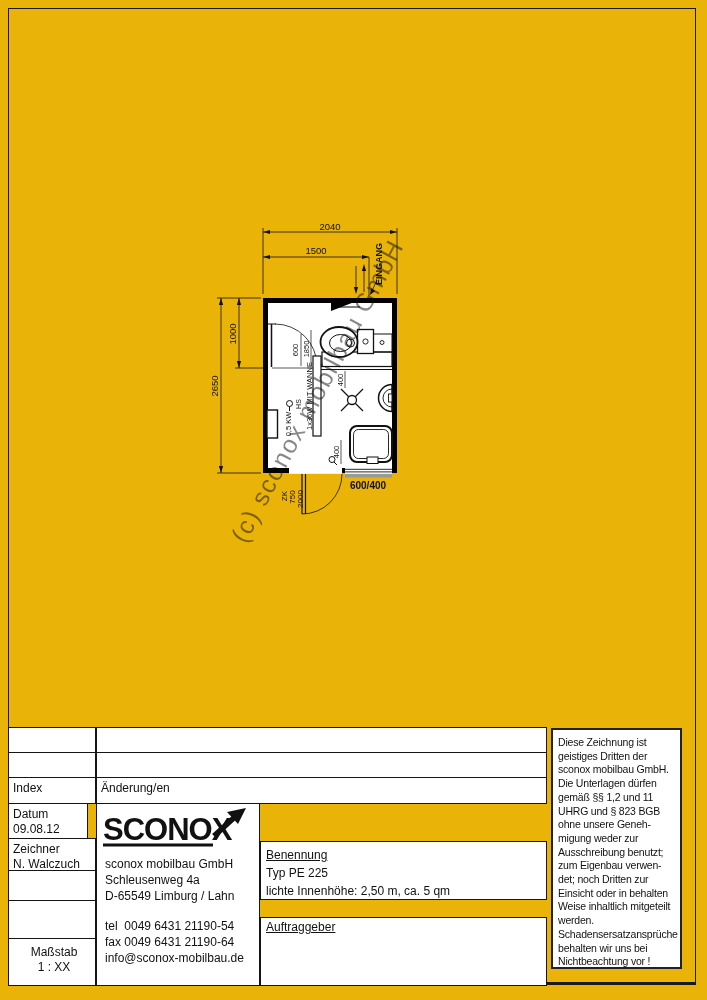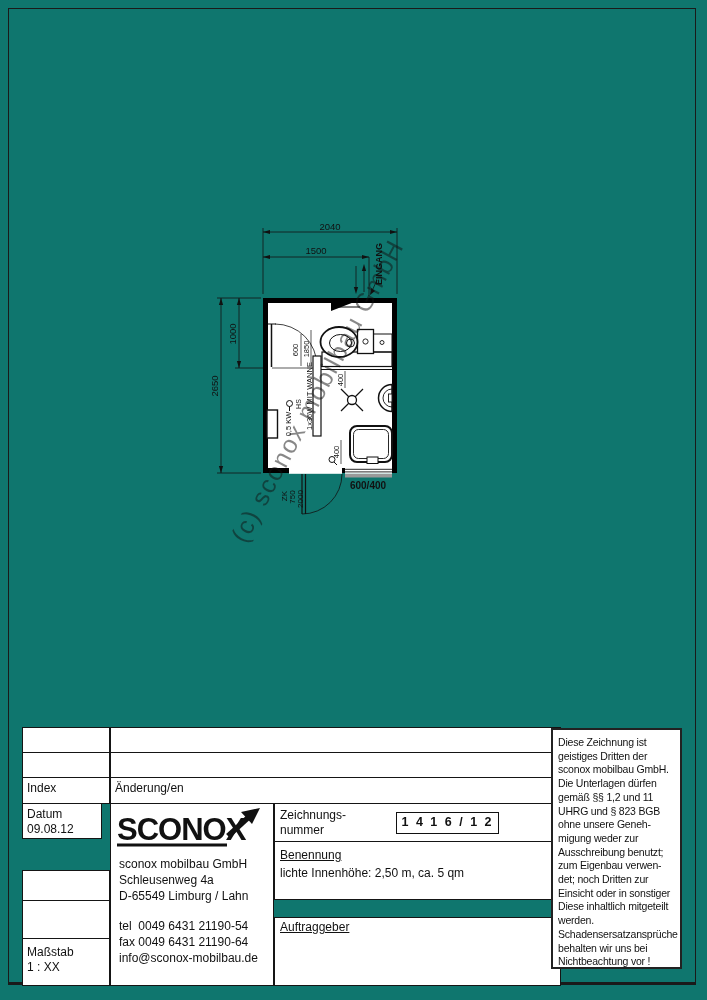--- a/index.html
+++ b/index.html
@@ -1,21 +1,21 @@
 <!DOCTYPE html>
 <html><head>
 <meta charset="utf-8">
 <style>
   html,body{margin:0;padding:0;background:#fff;}
-  .page{position:relative;width:707px;height:1000px;background:#0f766e;overflow:hidden;
+  .page{position:relative;width:707px;height:1000px;background:#eab308;overflow:hidden;
         font-family:"Liberation Sans",sans-serif;color:#111;}
   .page-border{position:absolute;left:8px;top:8px;width:688px;height:977px;
         border:1.5px solid #1a1a1a;border-bottom-width:3px;box-sizing:border-box;}
   .cell{position:absolute;border:1.5px solid #151515;box-sizing:border-box;
-        font-size:12px;line-height:15px;padding:3px 0 0 4px;background:#fff;margin-left:14px;}
+        font-size:12px;line-height:15px;padding:3px 0 0 4px;background:#fff;}
   .plan-svg{position:absolute;left:205px;top:210px;width:215px;height:335px;}
   .numbox{position:absolute;left:121px;top:8px;width:103px;height:22px;
         border:1.6px solid #111;box-sizing:border-box;text-align:center;
         font-size:12.5px;font-weight:600;letter-spacing:2px;line-height:19px;}
   .underl{text-decoration:underline;}
   .addr{font-size:12px;line-height:16px;white-space:pre;}
   .legal{position:absolute;left:551px;top:728px;width:131px;height:241px;
         border:2px solid #222;box-sizing:border-box;padding:6px 13px 0 5px;background:#fff;}
   .legal div{font-size:10.5px;line-height:13.7px;letter-spacing:-0.2px;white-space:nowrap;}
   .benn div{font-size:12px;line-height:18px;}
@@ -158,23 +158,27 @@
     <span>Index</span>
   </div>
   <div class="cell" style="left:96px;top:777px;width:451px;height:27px;">
     <span>Änderung/en</span>
   </div>
 
   <div class="cell" style="left:8px;top:803px;width:80px;height:36px;">
     <div>Datum</div>
     <div>09.08.12</div>
   </div>
+  <div class="cell" style="left:8px;top:838px;width:88px;height:33px;">
+    <div>Zeichner</div>
+    <div>N. Walczuch</div>
+  </div>
   <div class="cell" style="left:8px;top:870px;width:88px;height:31px;"></div>
   <div class="cell" style="left:8px;top:900px;width:88px;height:39px;"></div>
-  <div class="cell" style="left:8px;top:938px;width:88px;height:48px;padding-top:6px;">
+  <div class="cell" style="left:8px;top:938px;width:88px;height:48px;padding-top:6px;text-align:center;">
     <div>Maßstab</div>
     <div>1 : XX</div>
   </div>
 
   <div class="cell" style="left:96px;top:803px;width:164px;height:183px;padding:0;">
     <svg style="position:absolute;left:4px;top:4px;" width="152" height="44" viewBox="0 0 152 44">
       <text x="2" y="32" font-size="31" font-weight="bold" letter-spacing="-1">SCONOX</text>
       <g>
         <path d="M113,28 L136,7" stroke="#111" stroke-width="5.5" fill="none"></path>
         <polygon points="145,0 126,4 137,16" fill="#111"></polygon>
@@ -185,51 +189,43 @@
       <div class="addr">sconox mobilbau GmbH</div>
       <div class="addr">Schleusenweg 4a</div>
       <div class="addr">D-65549 Limburg / Lahn</div>
       <div style="height:14px;"></div>
       <div class="addr">tel  0049 6431 21190-54</div>
       <div class="addr">fax 0049 6431 21190-64</div>
       <div class="addr">info@sconox-mobilbau.de</div>
     </div>
   </div>
 
-  <div class="cell" style="left:260px;top:803px;width:287px;height:39px;padding:0;">
-    <div style="position:absolute;left:5px;top:4px;font-size:12px;line-height:15px;">
-      <div>Zeichnungs-</div>
-      <div>nummer</div>
-    </div>
-    <div class="numbox">
-      <span>1 4 1 6 / 1 2</span>
-    </div>
-  </div>
 
   <div class="cell benn" style="left:260px;top:841px;width:287px;height:59px;padding:4px 0 0 5px;">
     <div class="underl">Benennung</div>
+    <div>Typ PE 225</div>
     <div>lichte Innenhöhe: 2,50 m, ca. 5 qm</div>
   </div>
 
   <div class="cell" style="left:260px;top:917px;width:287px;height:69px;padding:2px 0 0 5px;">
     <span class="underl">Auftraggeber</span>
   </div>
 
   <div class="legal">
     <div>Diese Zeichnung ist</div>
     <div>geistiges Dritten der</div>
     <div>sconox mobilbau GmbH.</div>
     <div>Die Unterlagen dürfen</div>
     <div>gemäß §§ 1,2 und 11</div>
     <div>UHRG und § 823 BGB</div>
     <div>ohne unsere Geneh-</div>
     <div>migung weder zur</div>
     <div>Ausschreibung benutzt;</div>
     <div>zum Eigenbau verwen-</div>
     <div>det; noch Dritten zur</div>
-    <div>Einsicht oder in sonstiger</div>
-    <div>Diese inhaltlich mitgeteilt</div>
+    <div>Einsicht oder in behalten</div>
+    <div>Weise inhaltlich mitgeteilt</div>
     <div>werden.</div>
     <div>Schadensersatzansprüche</div>
     <div>behalten wir uns bei</div>
     <div>Nichtbeachtung vor !</div>
   </div>
 </div>
 
 </body></html>

